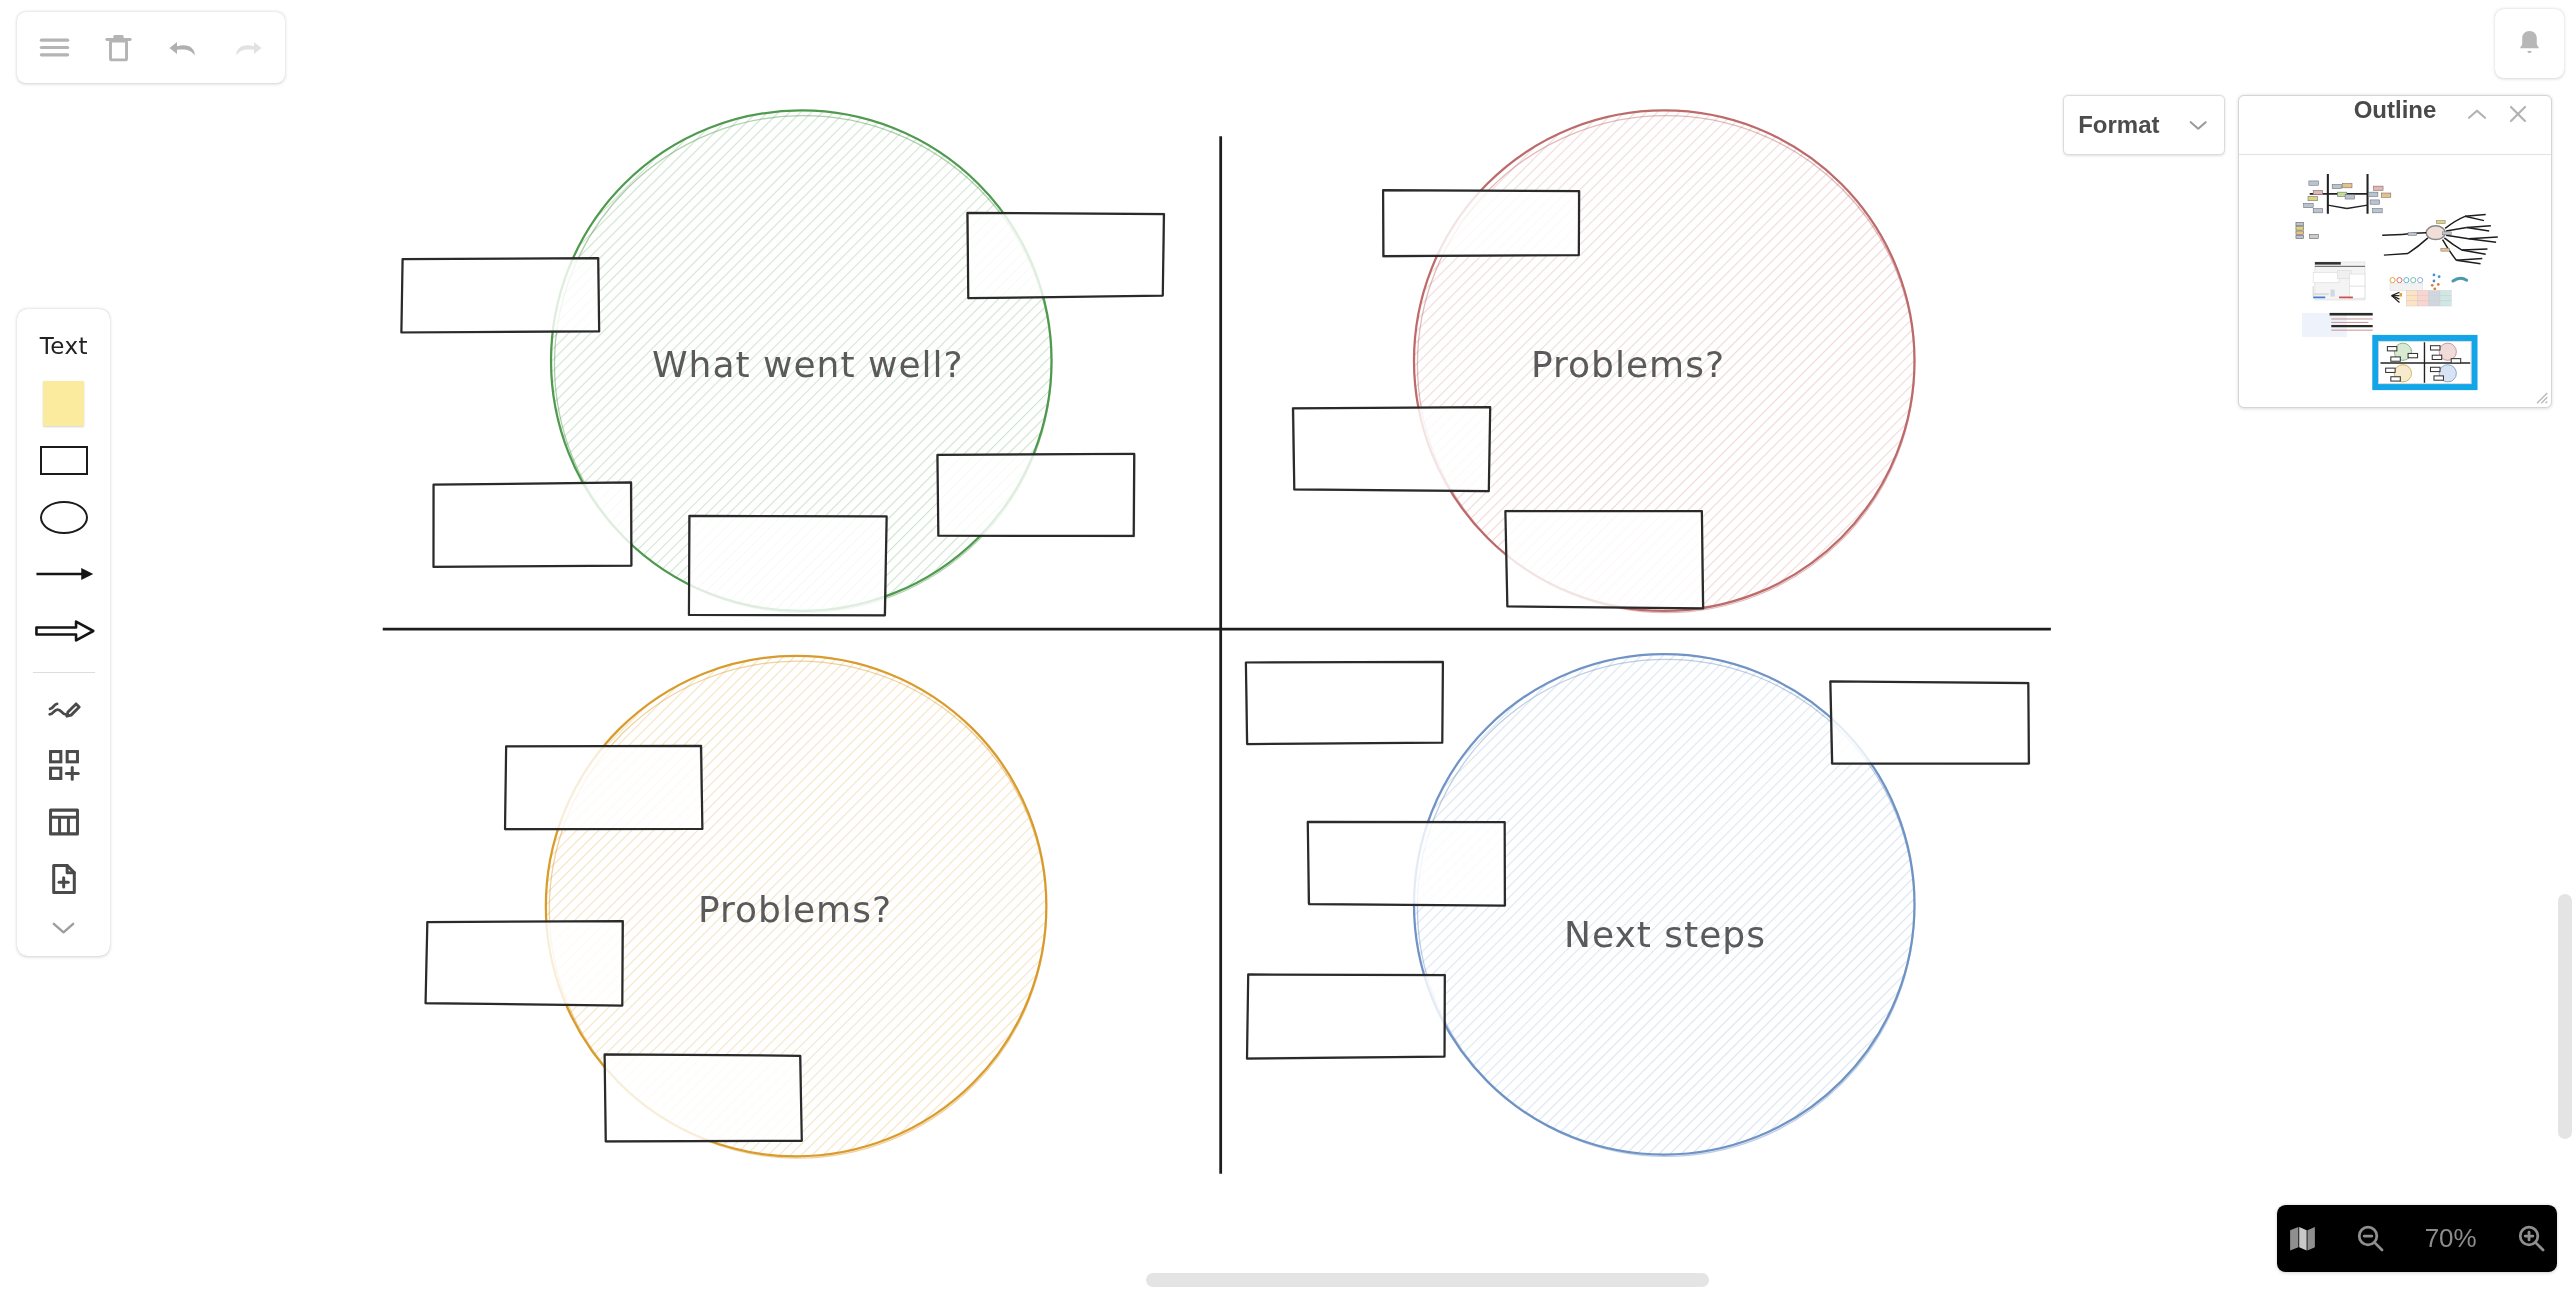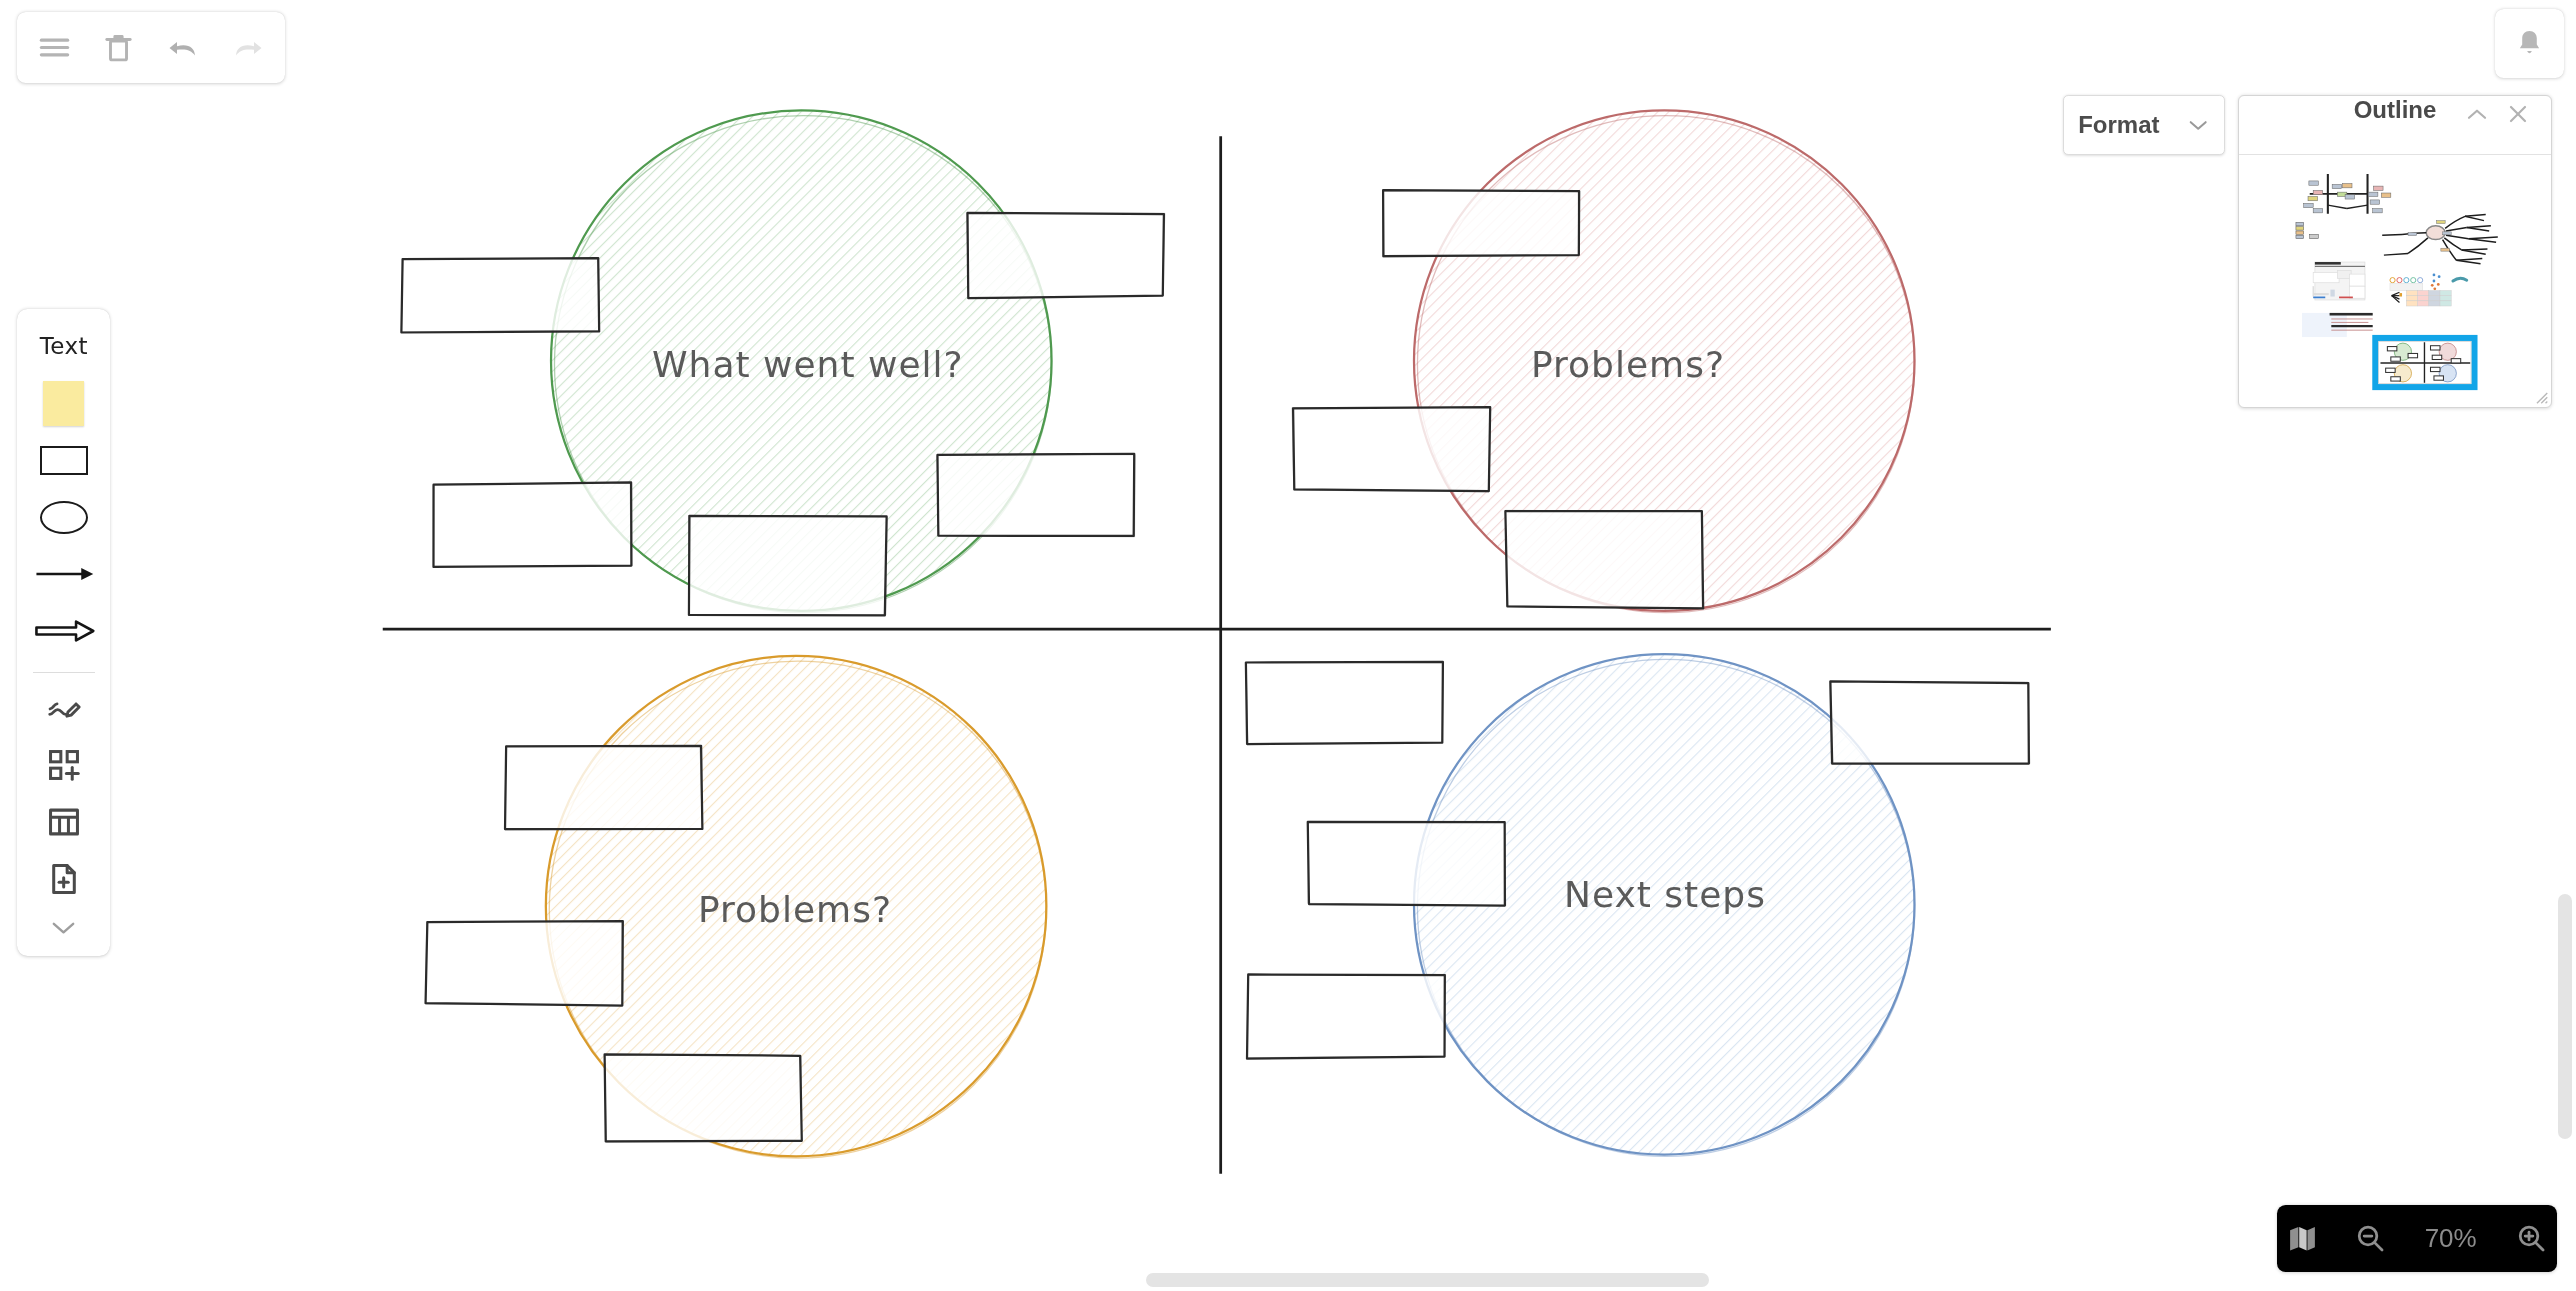--- a/index.html
+++ b/index.html
@@ -365,21 +365,21 @@
             <path d="M1445.9 1129.2 L1673.7 1130.0 L1673.4 1224.4 L1444.5 1226.8 Z" fill="#ffffff" fill-opacity="0.82" stroke="none"></path>
             <path d="M1445.9 1129.2 L1673.7 1130.0 L1673.4 1224.4 L1444.5 1226.8 Z" fill="none" stroke="#2b2b2b" stroke-width="2.6" stroke-linejoin="round"></path>
             <path d="M1445.8 1129.3 L1674.6 1129.1 L1673.2 1223.7 L1444.2 1225.7 Z" fill="none" stroke="#2b2b2b" stroke-width="1.1" opacity="0.33"></path>
           </g>
         </g>
     </svg>
 
     <div class="q-label" style="left:652px; top:344px;">What went well?</div>
     <div class="q-label" style="left:1531px; top:344px;">Problems?</div>
     <div class="q-label" style="left:698px; top:889px;">Problems?</div>
-    <div class="q-label" style="left:1564px; top:874px;">Next steps</div>
+    <div class="q-label" style="left:1564px; top:914px;">Next steps</div>
   </div>
 
   <div id="top-toolbar">
     <div class="tb-btn">
       <svg width="35" height="35" viewBox="0 0 24 24">
           <g fill="none" stroke="#b4b4b4" stroke-width="2.2" stroke-linecap="round">
             <line x1="3" y1="7" x2="21" y2="7"></line>
             <line x1="3" y1="12" x2="21" y2="12"></line>
             <line x1="3" y1="17" x2="21" y2="17"></line>
           </g>

